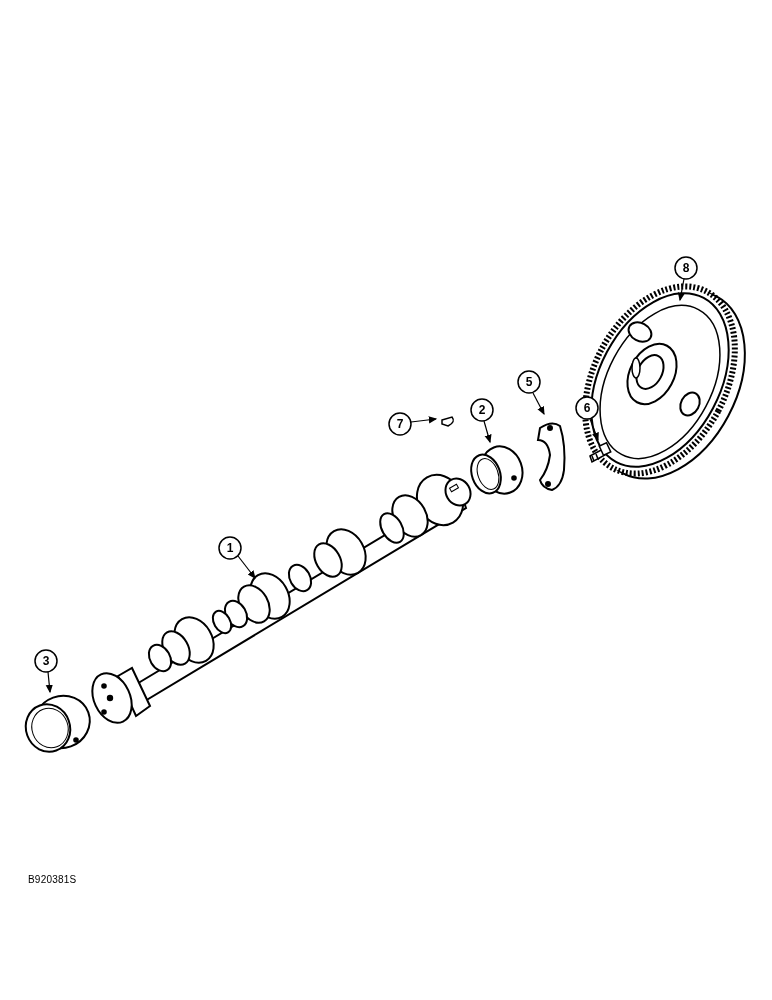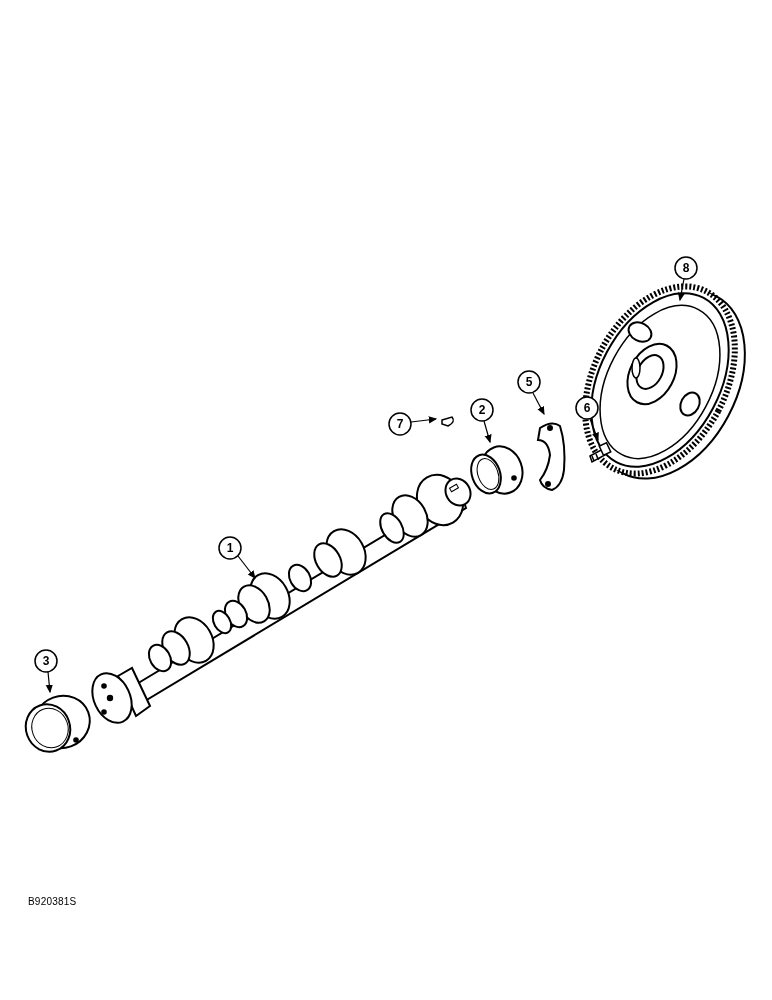--- a/index.html
+++ b/index.html
@@ -1,21 +1,21 @@
 <!DOCTYPE html>
 <html><head>
   <meta charset="utf-8">
   <style>
     html, body { margin: 0; padding: 0; background: #ffffff; }
     body { width: 772px; height: 1000px; position: relative; overflow: hidden;
            font-family: "Liberation Sans", sans-serif; }
     #diagram { position: absolute; left: 0; top: 0; width: 772px; height: 1000px; }
     .callout-text { font-family: "Liberation Sans", sans-serif; font-size: 12px; font-weight: bold; fill: #000; }
     .figure-code { position: absolute; left: 28px; top: 874px; font-size: 10px; color: #000;
-                   font-family: "Liberation Sans", sans-serif; letter-spacing: 0.2px; margin-top: 22px; }
+                   font-family: "Liberation Sans", sans-serif; letter-spacing: 0.2px; }
   </style>
 </head>
 <body>
 
 <svg id="diagram" viewBox="0 0 772 1000" xmlns="http://www.w3.org/2000/svg">
   <defs>
     <marker id="arrow" markerWidth="8" markerHeight="8" refX="6" refY="4" orient="auto">
       <path d="M0,1 L7,4 L0,7 z" fill="#000"></path>
     </marker>
   </defs>

